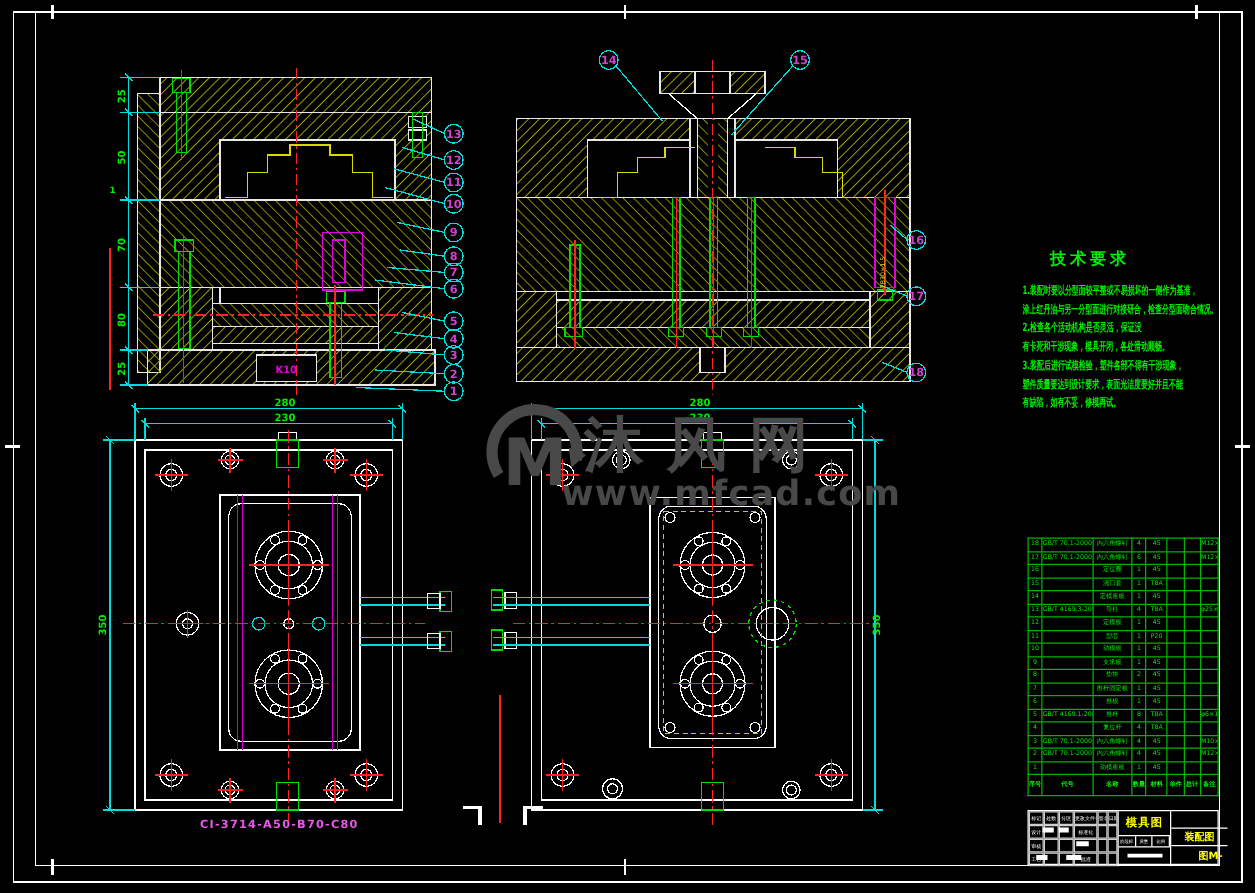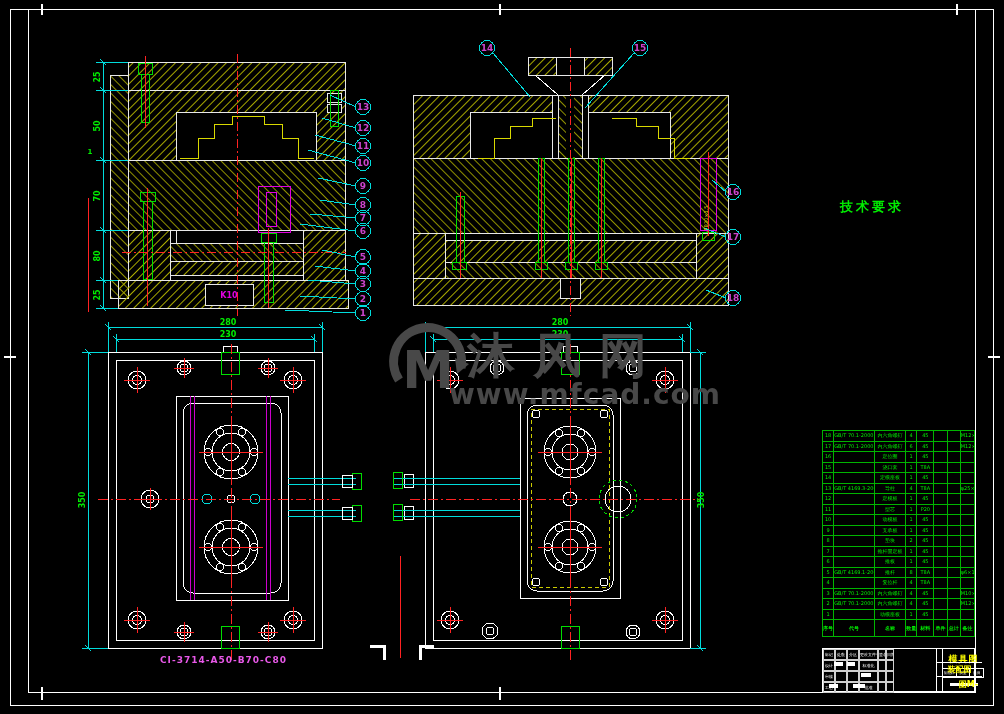--- a/index.html
+++ b/index.html
@@ -26,21 +26,21 @@
      height:10.5px; text-align:center; overflow:hidden; white-space:nowrap; padding:0; }
   #bom tr.bom-head td { font-size:5px; height:17px; font-weight:bold; }
 
   
   #titleblock { left:822px; top:648px; width:153px; height:44px; z-index:7; border:1px solid #fff; }
   #tb-left { position:absolute; left:0; top:0; width:71px; height:44px;
      display:grid; grid-template-columns:12px 12px 12px 19px 8px 8px; grid-auto-rows:11px; }
   .tb-cell { border:0.5px solid #cfcfcf; color:#fff; font-size:4px; line-height:10px;
      text-align:center; overflow:hidden; white-space:nowrap; }
   .sig-mark { position:absolute; background:#fff; z-index:8; }
-  #tb-mid { position:absolute; left:71px; top:0; width:42px; height:44px; border-left:1px solid #fff;margin-left:48px; }
+  #tb-mid { position:absolute; left:71px; top:0; width:42px; height:44px; border-left:1px solid #fff; }
   #tb-name { height:20px; border-bottom:1px solid #fff; color:#ffff00; font-size:9px; font-weight:bold;
      text-align:center; line-height:20px; letter-spacing:1px; }
   #tb-sub { display:flex; height:9px; border-bottom:1px solid #fff; }
   #tb-sub div { flex:1; border-right:1px solid #fff; color:#fff; font-size:3.5px; line-height:8px; text-align:center; overflow:hidden; }
   #tb-bar { position:absolute; left:7px; top:34px; width:28px; height:3px; background:#fff; }
   #tb-right { position:absolute; left:113px; top:0; width:46px; height:44px; border-left:1px solid #fff; }
   #tb-right .rcell { height:14px; border-bottom:1px solid #fff; color:#ffff00; font-size:8px;
      font-weight:bold; text-align:center; line-height:14px; overflow:hidden; }
   #tb-right .rcell:last-child { height:16px; line-height:16px; border-bottom:none;margin-left:18px; }
 
@@ -412,20 +412,29 @@
     <path d="M14,62 A34,34 0 1 1 76,50" stroke="#484848" stroke-width="9" fill="none"></path>
     <path d="M70,40 l14,6 l-12,10 z" fill="#484848"></path>
     <text x="43" y="70" text-anchor="middle" font-size="52" font-weight="bold" fill="#484848" font-family="DejaVu Sans, sans-serif">M</text>
   </svg>
   <div id="wm-url">www.mfcad.com</div>
   <div id="wm-name">沐风网</div>
 </div>
 
 <div id="tech" class="abs">
   <div class="tech-title">技术要求</div>
+  <div>
+      <div class="tech-line">1.装配时要以分型面较平整或不易损坏的一侧作为基准，</div>
+      <div class="tech-line">涂上红丹油与另一分型面进行对接研合，检查分型面吻合情况。</div>
+      <div class="tech-line">2.检查各个活动机构是否灵活，保证没</div>
+      <div class="tech-line">有卡死和干涉现象，模具开闭，各处滑动顺畅。</div>
+      <div class="tech-line">3.装配后进行试模检验，塑件各部不得有干涉现象，</div>
+      <div class="tech-line">塑件质量要达到设计要求，表面光洁度要好并且不能</div>
+      <div class="tech-line">有缺陷，如有不妥，修模再试。</div>
+    </div>
 </div>
 
 <div id="bom" class="abs">
   <table>
     <colgroup>
       <col style="width:11px">
         <col style="width:40px">
         <col style="width:31px">
         <col style="width:11px">
       <col style="width:17px">

